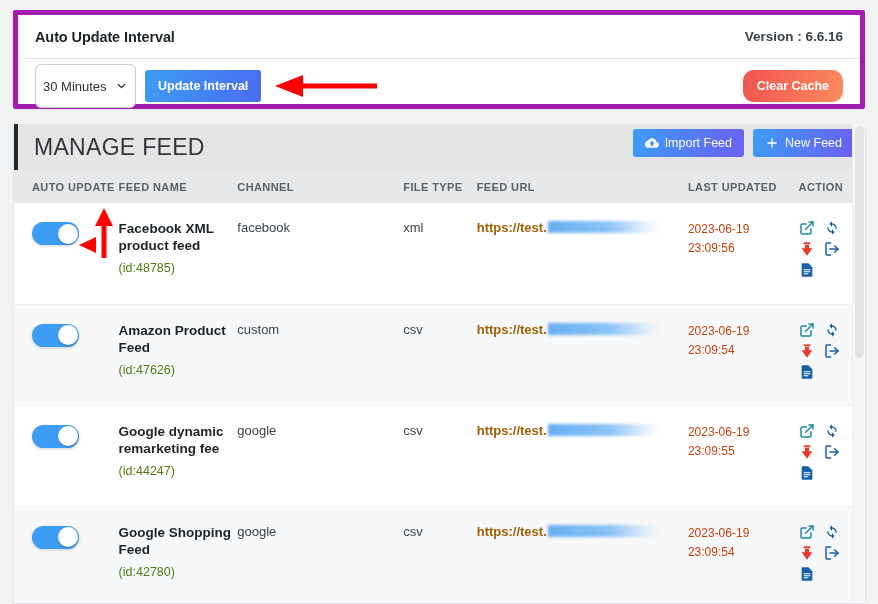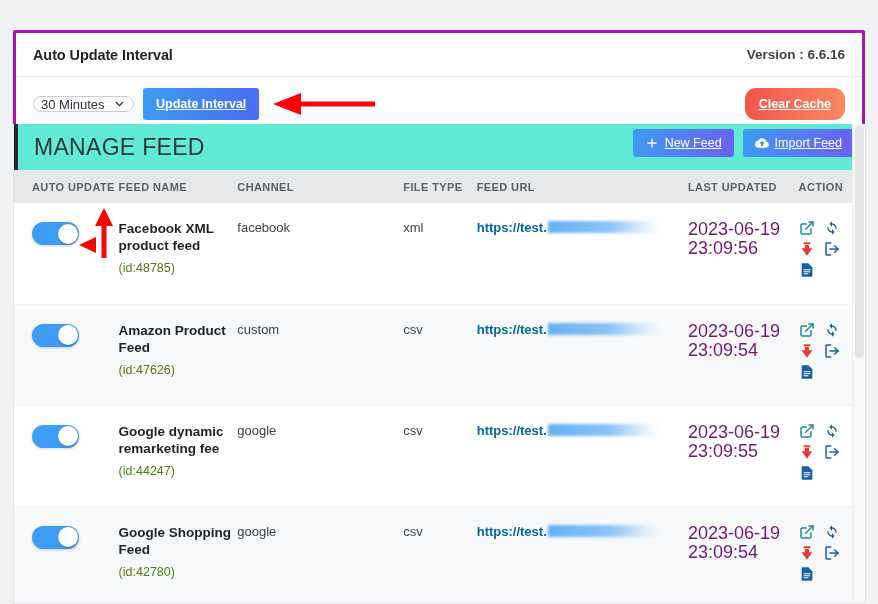--- a/index.html
+++ b/index.html
@@ -10,24 +10,23 @@
     font-family: "Liberation Sans", sans-serif;
     overflow: hidden;
   }
 
   
   .top-panel {
     position: absolute;
     left: 13px; top: 10px;
     width: 852px; height: 99px;
     background: #ffffff;
-    border: 3px solid #a21caf;
+    border: 5px solid #a21caf;
     border-radius: 2px;
     box-shadow: 0 1px 2px rgba(0,0,0,0.05);
-    margin-top: 20px;
   }
   .top-panel-head {
     height: 44px;
     border-bottom: 1px solid #e8eaec;
     display: flex;
     align-items: center;
     justify-content: space-between;
     padding: 0 17px;
   }
   .panel-title {
@@ -46,24 +45,24 @@
     display: flex;
     align-items: center;
     padding: 0 17px;
     position: relative;
   }
 
   
   .interval-select {
     position: relative;
     width: 101px;
-    height: 16px;
+    height: 44px;
     background: #fff;
     border: 1px solid #c9ccd1;
-    border-radius: 12px;
+    border-radius: 6px;
     display: flex;
     align-items: center;
     padding: 0 7px;
     font-size: 13px;
     color: #2c3338;
   }
   .interval-select .chev {
     position: absolute;
     right: 7px;
     top: 50%;
@@ -77,21 +76,20 @@
     border-radius: 3px;
     color: #fff;
     font-size: 12.5px;
     font-weight: bold;
     cursor: pointer;
     display: inline-flex;
     align-items: center;
     justify-content: center;
     white-space: nowrap;
     font-family: "Liberation Sans", sans-serif;
-    text-decoration: underline;
   }
   .btn-update {
     height: 32px;
     padding: 0 13px;
     margin-left: 9px;
     background: linear-gradient(100deg, #3d9cf4 0%, #4a6cf0 100%);
   }
   .btn-clear {
     position: absolute;
     right: 17px;
@@ -110,21 +108,21 @@
     left: 13px; top: 124px;
     width: 853px;
     height: 480px;
     background: #ffffff;
     border: 1px solid #e3e5e8;
     border-top: 0;
     overflow: hidden;
   }
   .feed-head {
     height: 46px;
-    background: #5eead4;
+    background: #e5e5e5;
     display: flex;
     align-items: center;
     position: relative;
     padding-left: 10px;
   }
   .accent-bar {
     position: absolute;
     left: 0; top: 0;
     width: 4px; height: 46px;
     background: #23282d;
@@ -217,38 +215,38 @@
   }
   .feed-id {
     font-size: 12.5px;
     color: #4d7c0f;
     margin-top: 7px;
   }
   .chan-txt, .type-txt { font-size: 13px; color: #3c434a; }
   .url-link {
     font-size: 13px;
     font-weight: bold;
-    color: #0369a1;
+    color: #a16207;
     text-decoration: none;
     white-space: nowrap;
   }
   .url-redact {
     display: inline-block;
     width: 112px;
     height: 12px;
     vertical-align: -1px;
     margin-left: 1px;
     background: linear-gradient(90deg,
         rgba(93,171,242,0.95) 0%,
         rgba(120,186,246,0.85) 55%,
         rgba(190,220,250,0.35) 88%,
         rgba(255,255,255,0) 100%);
     filter: blur(1.6px);
   }
-  .upd-date { font-size: 18px; color: #701a75; line-height: 19px; }
+  .upd-date { font-size: 12px; color: #c2410c; line-height: 19px; }
 
   .actions {
     display: grid;
     grid-template-columns: 25px 25px;
     row-gap: 5px;
     line-height: 0;
   }
   .actions span { cursor: pointer; display: inline-flex; }
 
   
@@ -300,36 +298,36 @@
     <button class="btn btn-clear">Clear Cache</button>
   </div>
 </div>
 
 <div class="feed-panel">
 
   <div class="feed-head">
     <span class="accent-bar"></span>
     <h1>MANAGE FEED</h1>
     <div class="head-btns">
+      <button class="btn btn-import">
+        <span class="btn-icon">
+          <svg width="14" height="14" viewBox="0 0 24 24" fill="#ffffff">
+              <path d="M19.35 10.04A7.49 7.49 0 0 0 12 4a7.48 7.48 0 0 0-6.63 4.04A5.99 5.99 0 0 0 0 14a6 6 0 0 0 6 6h13a5 5 0 0 0 .35-9.96zM14 13v4h-4v-4H7l5-5 5 5h-3z"></path>
+            </svg>
+        </span>
+        <span>Import Feed</span>
+      </button>
       <button class="btn btn-new">
         <span class="btn-icon">
           <svg width="14" height="14" viewBox="0 0 24 24" fill="none" stroke="#ffffff" stroke-width="2.4" stroke-linecap="round">
               <line x1="12" y1="5" x2="12" y2="19"></line>
               <line x1="5" y1="12" x2="19" y2="12"></line>
             </svg>
         </span>
         <span>New Feed</span>
-      </button>
-      <button class="btn btn-import">
-        <span class="btn-icon">
-          <svg width="14" height="14" viewBox="0 0 24 24" fill="#ffffff">
-              <path d="M19.35 10.04A7.49 7.49 0 0 0 12 4a7.48 7.48 0 0 0-6.63 4.04A5.99 5.99 0 0 0 0 14a6 6 0 0 0 6 6h13a5 5 0 0 0 .35-9.96zM14 13v4h-4v-4H7l5-5 5 5h-3z"></path>
-            </svg>
-        </span>
-        <span>Import Feed</span>
       </button>
     </div>
   </div>
 
   <table class="feed-table">
     <thead>
       <tr>
         <th class="c-auto">AUTO UPDATE</th>
         <th class="c-name">FEED NAME</th>
         <th class="c-chan">CHANNEL</th>

